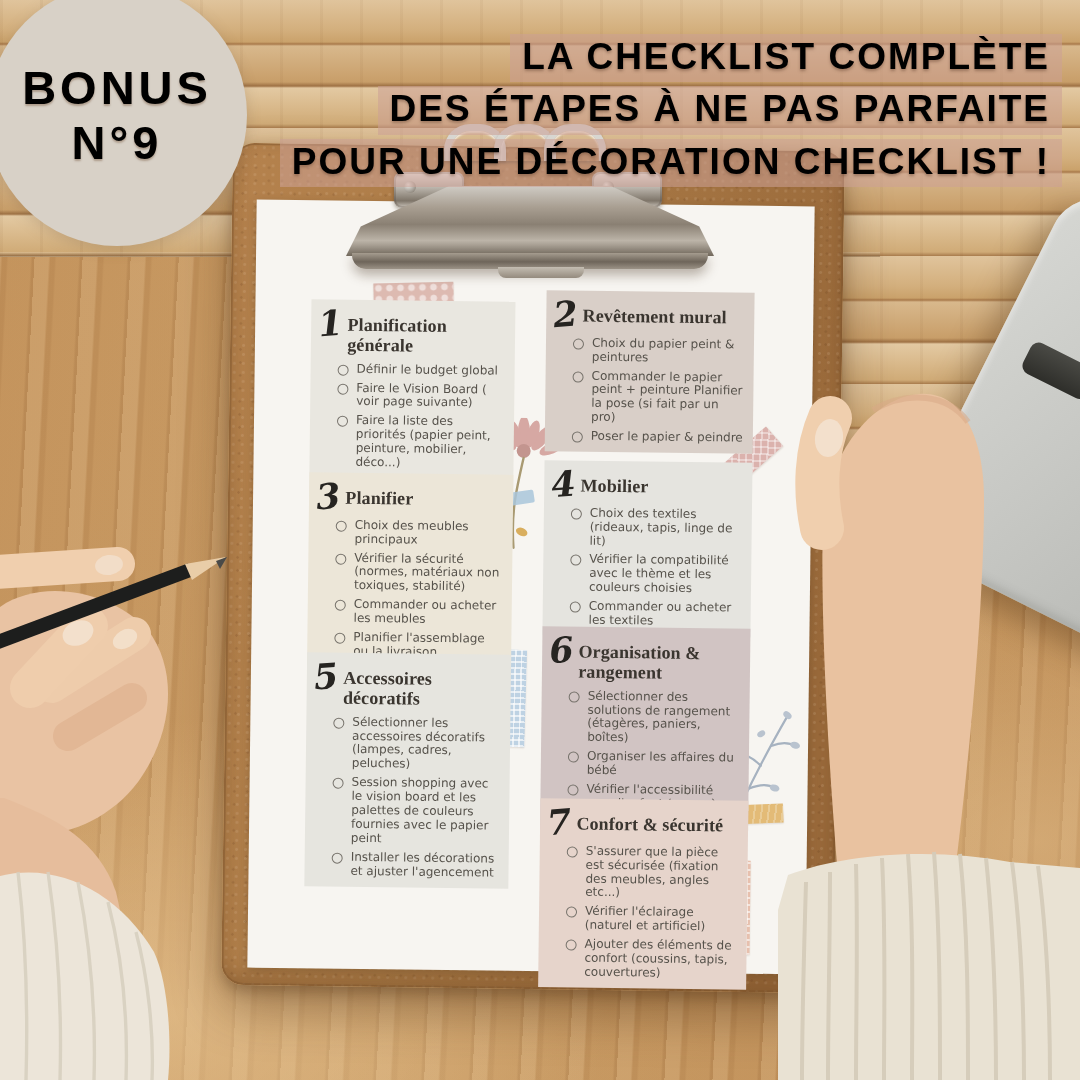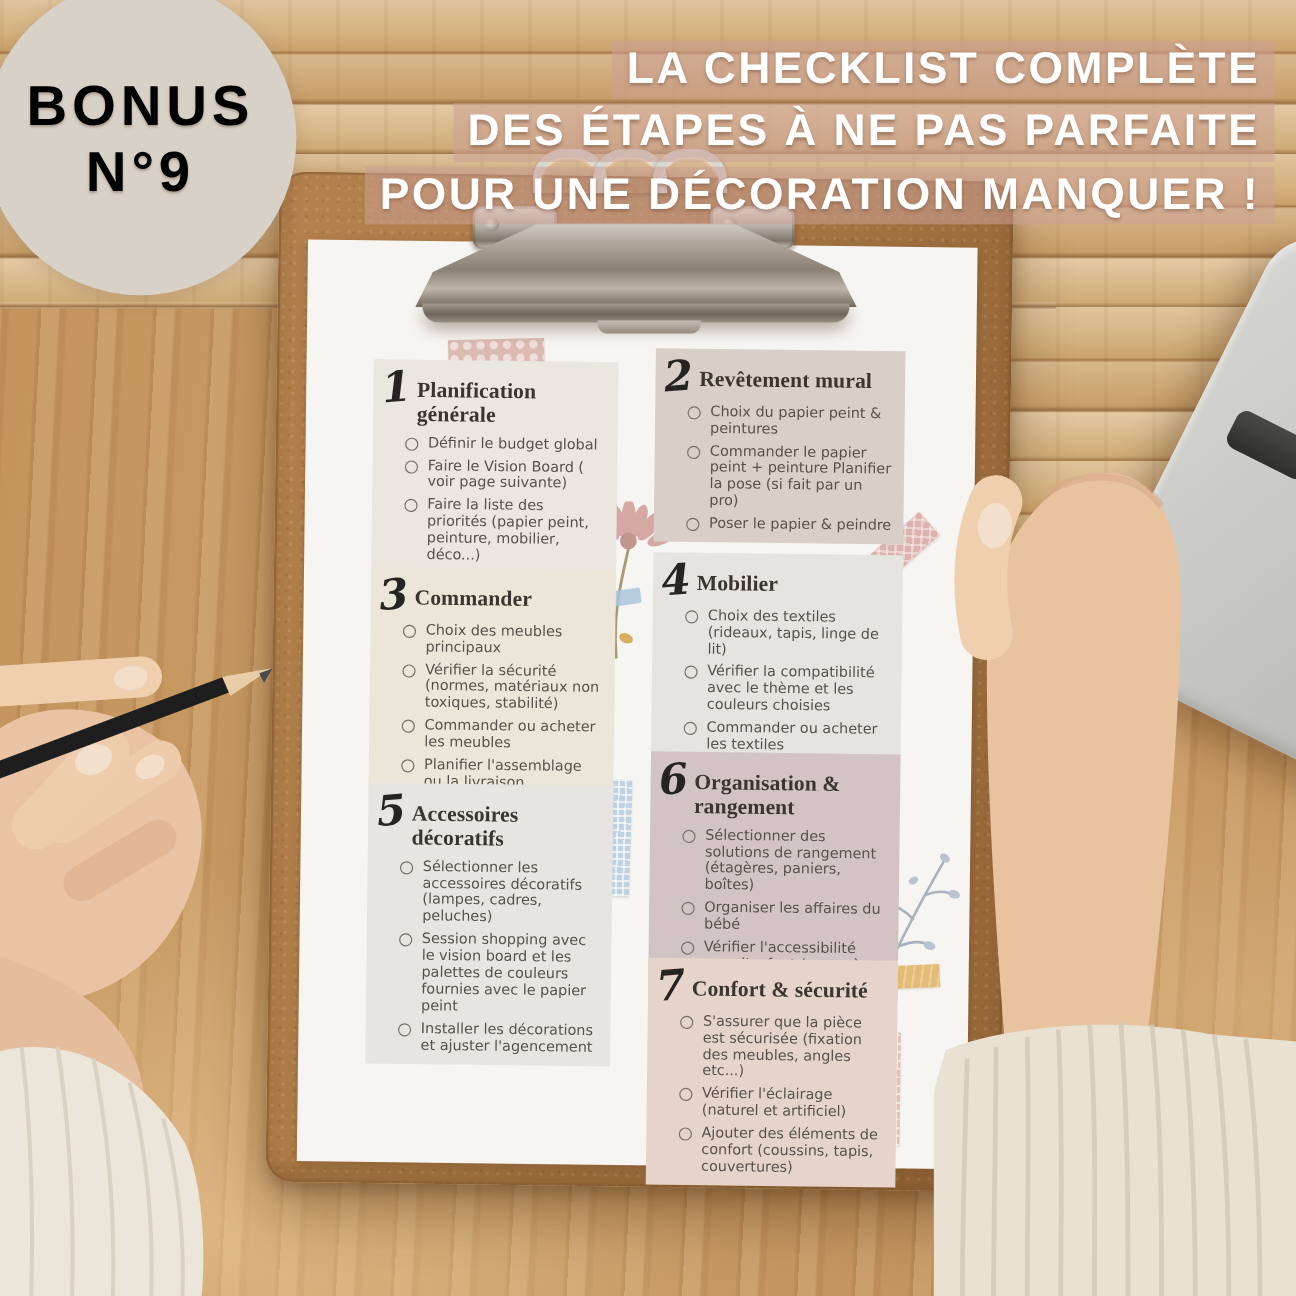--- a/index.html
+++ b/index.html
@@ -92,21 +92,21 @@
     background-image:repeating-linear-gradient(100deg, rgba(255,255,255,.25) 0 2px, transparent 2px 7px);}
   .tape-grid-pink{background-color:#e6bda9;
     background-image:repeating-linear-gradient(0deg, rgba(255,255,255,.6) 0 1.6px, transparent 1.6px 7px),
       repeating-linear-gradient(90deg, rgba(255,255,255,.6) 0 1.6px, transparent 1.6px 7px);}
   .deco{position:absolute;}
 
   
   .headline{position:absolute;top:30px;right:18px;z-index:38;text-align:right;}
   .headline-line{margin:4px 0;}
   .headline-line span{display:inline-block;padding:2px 12px 5px;background:rgba(204,160,150,.55);
-    color:#ffffff;font:700 37px/1.12 "Liberation Sans",sans-serif;letter-spacing:2px;
+    color:#000000;font:700 37px/1.12 "Liberation Sans",sans-serif;letter-spacing:2px;
     text-shadow:0 2px 3px rgba(110,75,55,.5);}
   .badge{position:absolute;left:-13px;top:-16px;width:260px;height:262px;border-radius:50%;
     background:#d8d1c7;z-index:40;display:flex;flex-direction:column;align-items:center;
     justify-content:center;box-shadow:0 4px 14px rgba(120,95,70,.25);}
   .badge div{color:#000000;font:800 47px/1.18 "Liberation Sans",sans-serif;letter-spacing:4px;
     text-shadow:0 2px 2px rgba(150,128,108,.65);}
 
   .hand{position:absolute;z-index:22;}
 </style>
 </head>
@@ -210,21 +210,21 @@
         <li>
             <span class="bullet"></span>
             <span>Poser le papier &amp; peindre</span>
           </li>
       </ul>
     </div>
 
     <div class="card" style="left: 56px; top: 272px; width: 204px; min-height: 160px; background: rgb(236, 230, 216);">
       <div class="card-head">
         <span class="card-num">3</span>
-        <span class="card-title">Commander</span>
+        <span class="card-title">Planifier</span>
       </div>
       <ul class="card-items">
         <li>
             <span class="bullet"></span>
             <span>Choix des meubles principaux</span>
           </li>
         <li>
             <span class="bullet"></span>
             <span>Vérifier la sécurité (normes, matériaux non toxiques, stabilité)</span>
           </li>
@@ -376,21 +376,21 @@
       <path d="M182 484 C190 564, 190 640, 190 710"></path>
       <path d="M208 488 C216 566, 218 642, 218 710"></path>
       <path d="M234 492 C244 570, 246 644, 246 710"></path>
       <path d="M260 496 C270 572, 272 646, 272 710"></path>
     </g>
   </svg>
 
   <div class="headline">
     <div class="headline-line"><span>LA CHECKLIST COMPLÈTE</span></div>
     <div class="headline-line"><span>DES ÉTAPES À NE PAS PARFAITE</span></div>
-    <div class="headline-line"><span>POUR UNE DÉCORATION MANQUER !</span></div>
+    <div class="headline-line"><span>POUR UNE DÉCORATION CHECKLIST !</span></div>
   </div>
 
   <div class="badge">
     <div>BONUS</div>
     <div>N°9</div>
   </div>
 
 </div>
 
 </body></html>

